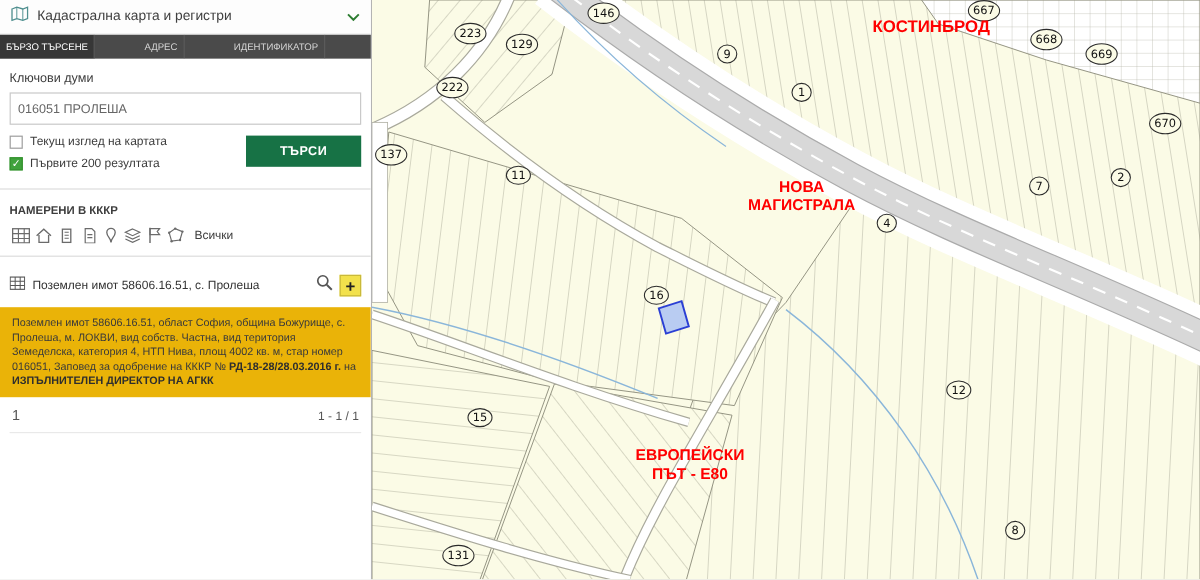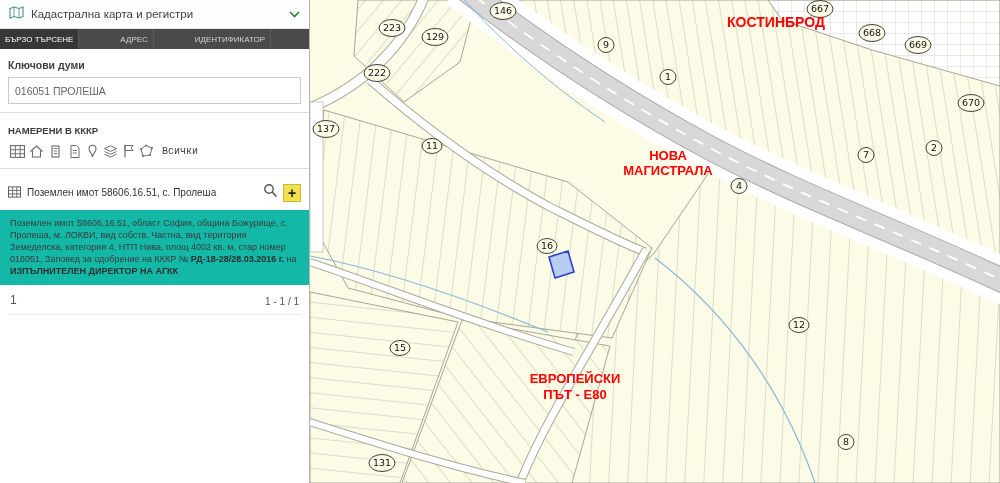--- a/index.html
+++ b/index.html
@@ -6,39 +6,39 @@
   .app{width:1000px;height:483px;display:flex;background:#fff;font-family:"Liberation Sans",sans-serif;overflow:hidden;position:relative;}
   
   .sidebar{width:310px;flex:0 0 310px;box-sizing:border-box;border-right:1px solid #b3b3b3;display:flex;flex-direction:column;background:#fff;}
   .sb-header{height:28px;flex:0 0 28px;display:flex;align-items:center;gap:7px;padding:0 9px;background:#fdfdfd;border-bottom:1px solid #e2e2e2;}
   .sb-title{font-size:11.5px;color:#3f3f3f;}
   .sb-chevron{margin-left:auto;display:flex;align-items:center;cursor:pointer;}
   .tabbar{height:20px;flex:0 0 20px;background:#4a4a4a;display:flex;align-items:stretch;overflow:hidden;white-space:nowrap;gap:36px;}
   .tab{font-size:8px;color:#d4d4d4;display:flex;align-items:center;padding:0 5px;border-right:1px solid #5a5a5a;cursor:pointer;}
   .tab.active{background:#373737;color:#fff;}
   .sb-body{flex:1;padding:8px 8px 0;background:#fff;overflow:hidden;}
-  .kw-label{font-size:10.5px;font-weight:bold;color:#3d3d3d;display:block;margin:2px 0 6px;}
+  .kw-label{font-size:10.5px;font-weight:normal;color:#3d3d3d;display:block;margin:2px 0 6px;}
   .kw-input{width:100%;box-sizing:border-box;height:27px;border:1px solid #c9c9c9;font-size:10.5px;color:#666;padding:0 6px;font-family:inherit;background:#fff;}
   .search-area{display:flex;margin-top:9px;align-items:flex-start;}
   .checks{flex:1;}
   .check-row{display:flex;align-items:center;gap:6px;margin-bottom:7px;cursor:pointer;}
   .cb{width:11px;height:11px;box-sizing:border-box;border:1px solid #9e9e9e;background:#fff;display:inline-flex;align-items:center;justify-content:center;font-size:9px;line-height:9px;color:#fff;flex:0 0 11px;}
   .cb.checked{background:#3fa23c;border-color:#35922f;}
   .check-label{font-size:10px;color:#3d3d3d;}
   .search-btn{width:96px;height:26px;background:#177245;color:#fff;border:none;font-weight:bold;font-size:10.5px;font-family:inherit;letter-spacing:.4px;cursor:pointer;}
   .divider{border-top:1px solid #ddd;margin:8px -8px;}
   .section-title{font-size:9.5px;font-weight:bold;color:#3d3d3d;margin-top:12px;}
-  .icon-row{display:flex;align-items:center;gap:4px;padding:8px 2px 2px;font-family:Liberation Mono, monospace;}
+  .icon-row{display:flex;align-items:center;gap:4px;padding:8px 2px 2px;}
   .icon-row svg{display:block;cursor:pointer;}
   .all-label{font-size:10px;color:#3d3d3d;margin-left:4px;cursor:pointer;}
   .result-row{display:flex;align-items:center;gap:6px;padding:6px 0 5px;}
   .result-title{font-size:10px;color:#333;flex:1;}
   .tool-icons{display:flex;align-items:center;gap:5px;}
   .plus-btn{width:18px;height:18px;box-sizing:border-box;background:#f2e14c;border:1px solid #c9b93a;font-weight:bold;font-size:14px;line-height:14px;text-align:center;color:#222;cursor:pointer;padding:0;font-family:inherit;}
-  .result-detail{background:#14b8a6;margin:3px -8px 0;padding:8px 10px;font-size:9px;color:#3a3a3a;line-height:1.32;}
+  .result-detail{background:#eab308;margin:3px -8px 0;padding:8px 10px;font-size:9px;color:#3a3a3a;line-height:1.32;}
   .result-detail b{font-weight:bold;color:#2e2e2e;}
   .pagination{display:flex;justify-content:space-between;align-items:flex-end;padding:8px 2px 7px;border-bottom:1px solid #e9e9e9;}
   .page-num{font-size:12px;color:#555;}
   .page-info{font-size:10px;color:#555;}
   
   .map{flex:1;position:relative;overflow:hidden;background:#FBFBE6;cursor:grab;}
   .map svg{display:block;}
   .marker-ellipse{fill:#FBFBE6;stroke:#2b2b2b;stroke-width:.9;}
   .marker-text{font-size:9.5px;fill:#111;text-anchor:middle;font-family:"DejaVu Sans",sans-serif;}
   .map-label{fill:#ff0000;font-weight:bold;text-anchor:middle;font-family:"Liberation Sans",sans-serif;}
@@ -72,20 +72,33 @@
         <div class="tab">ИДЕНТИФИКАТОР</div>
         <div class="tab">СТАР ИДЕНТ.</div>
         <div class="tab">ГЕОД. ОСНОВА</div>
       </nav>
 
     <div class="sb-body">
 
       <label class="kw-label">Ключови думи</label>
       <input class="kw-input" value="016051 ПРОЛЕША" style="">
 
+      <div class="search-area">
+        <div class="checks">
+          <div class="check-row">
+            <span class="cb"></span>
+            <span class="check-label">Текущ изглед на картата</span>
+          </div>
+          <div class="check-row">
+            <span class="cb checked">✓</span>
+            <span class="check-label">Първите 200 резултата</span>
+          </div>
+        </div>
+        <button class="search-btn">ТЪРСИ</button>
+      </div>
 
       <div class="divider"></div>
 
       <div class="section-title">НАМЕРЕНИ В КККР</div>
 
       <div class="icon-row">
         <span>
           <svg width="15" height="13" viewBox="0 0 14 12">
               <rect x=".5" y=".5" width="13" height="11" fill="none" stroke="#6b6b6b"></rect>
               <path d="M.5,4.3H13.5 M.5,8.1H13.5 M5,.5V11.5 M9.5,.5V11.5" stroke="#6b6b6b" stroke-width=".9" fill="none"></path>

